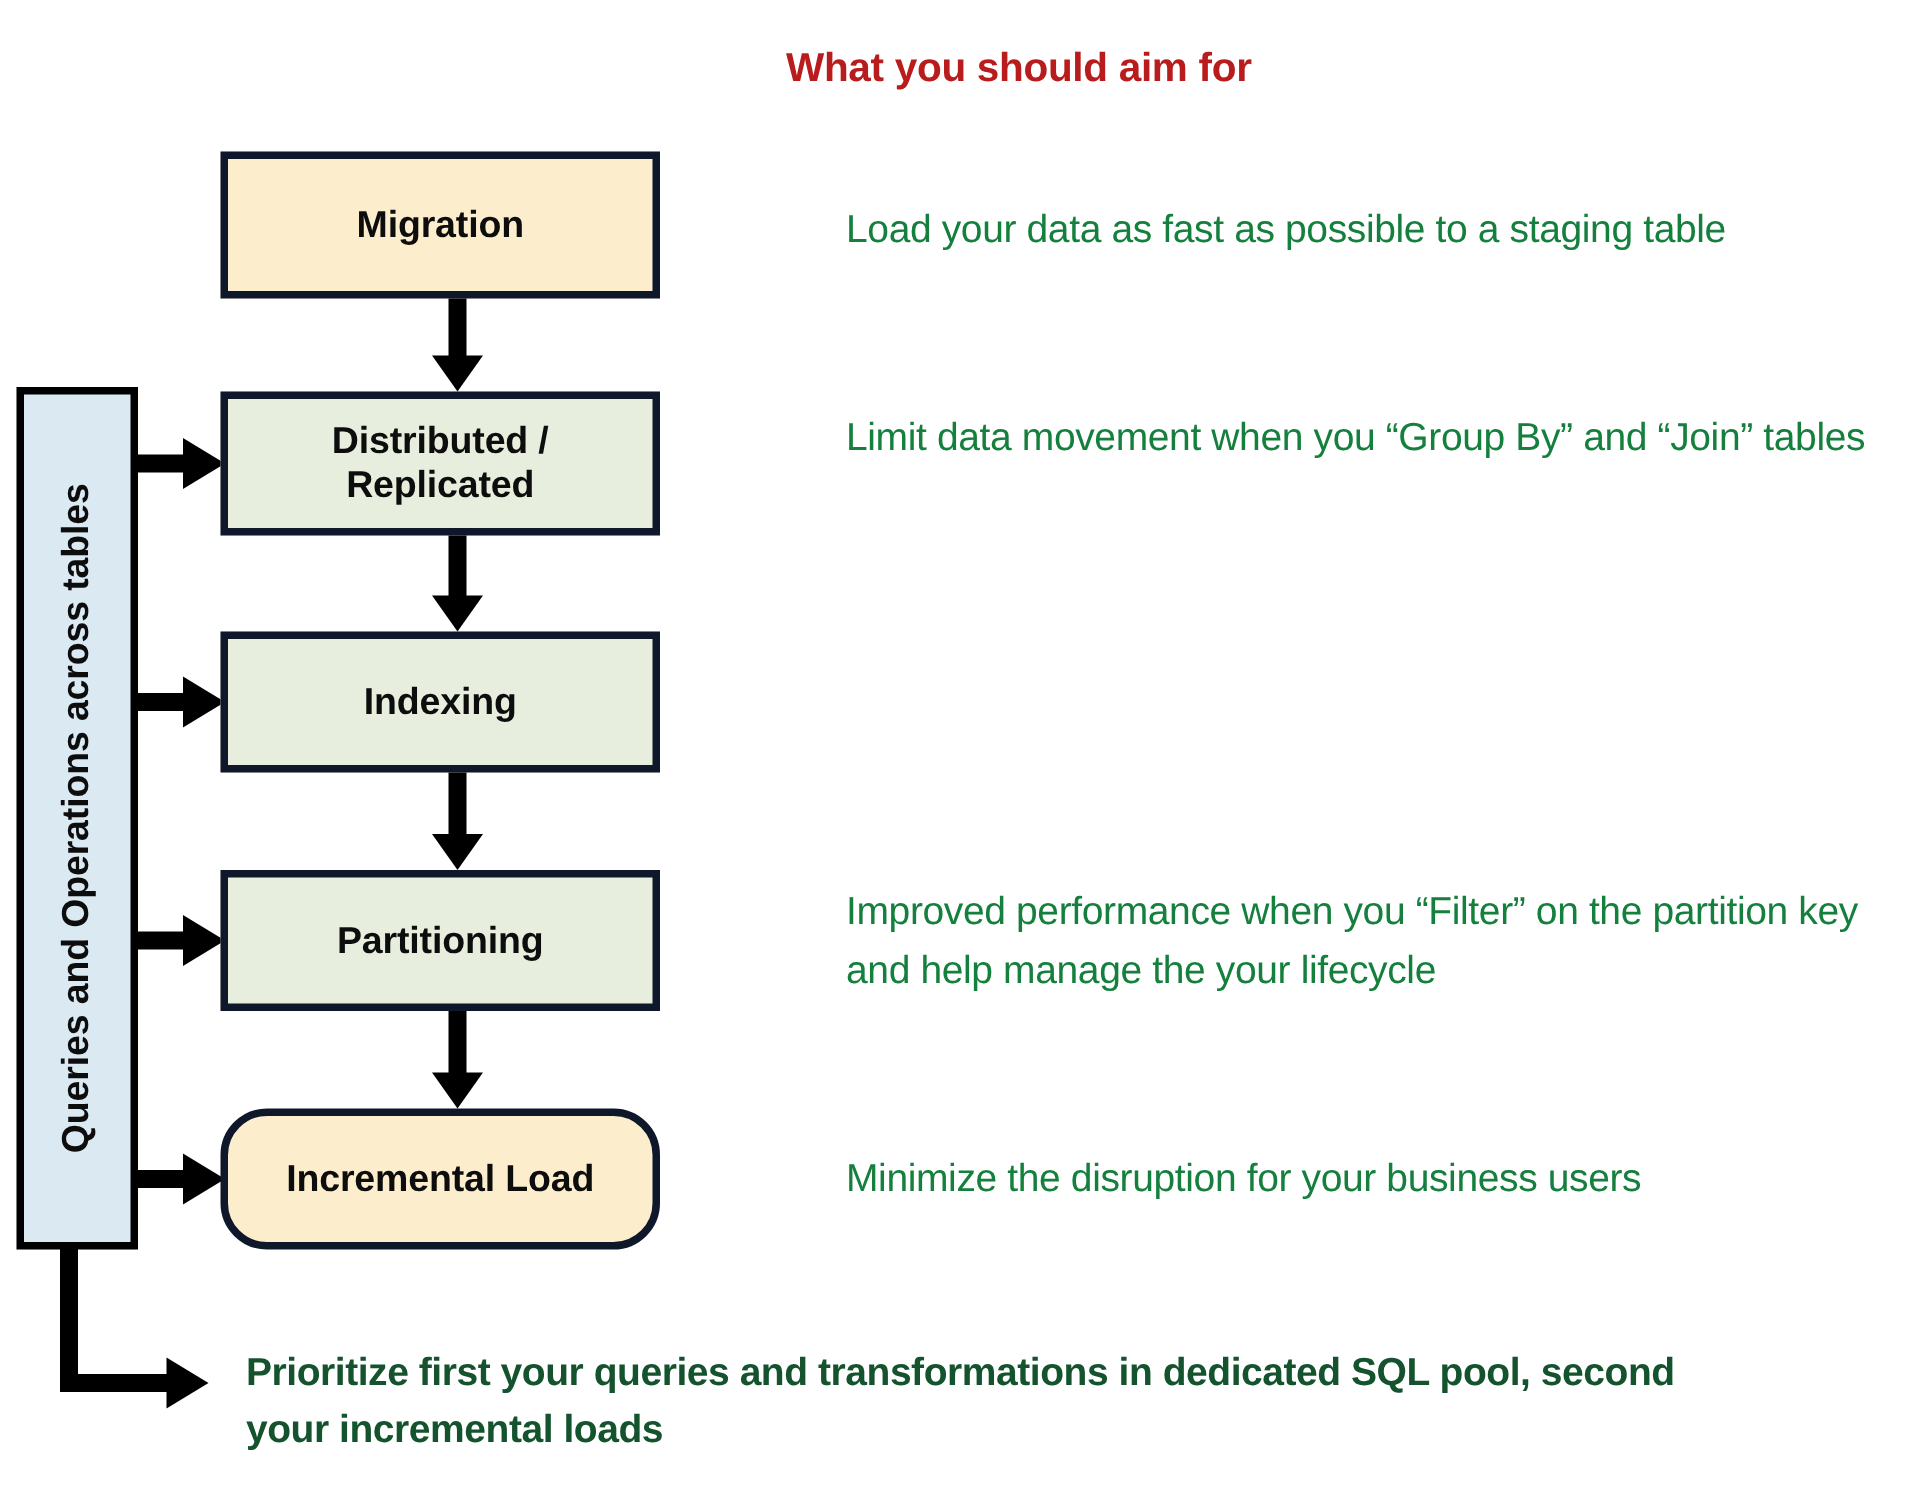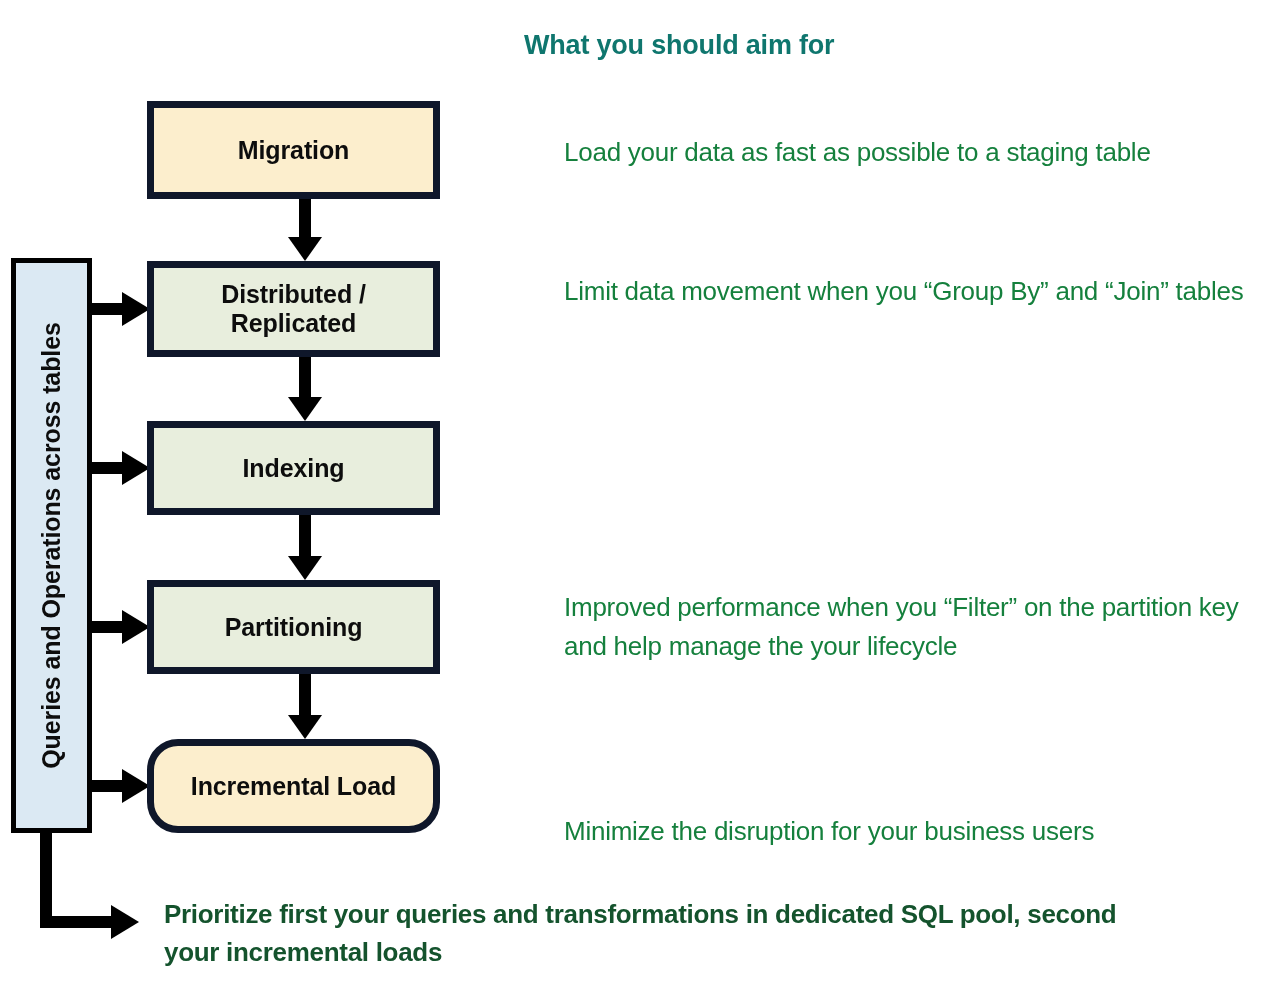--- a/index.html
+++ b/index.html
@@ -21,30 +21,30 @@
 
   
   .title {
     position: absolute;
     left: 524px;
     top: 30px;
     font-size: 27px;
     font-weight: bold;
     letter-spacing: -0.2px;
     white-space: nowrap;
-    color: #0f766e;
+    color: #b91c1c;
   }
 
   
   .stage-box {
     position: absolute;
     left: 147px;
     width: 293px;
     box-sizing: border-box;
-    border: 7px solid #0f172a;
+    border: 5px solid #0f172a;
     display: flex;
     align-items: center;
     justify-content: center;
     text-align: center;
   }
   .stage-box .stage-label {
     font-size: 25px;
     font-weight: bold;
     line-height: 1.16;
     letter-spacing: -0.1px;
@@ -190,21 +190,21 @@
     font-size: 26px;
     line-height: 1.5;
     letter-spacing: -0.25px;
     color: #15803d;
     margin-left: 40px;
   }
   .d1 { top: 133px; }
   .d2 { top: 272px; }
   .d3 { top: 430px; }
   .d4 { top: 588px; }
-  .d5 { top: 812px; }
+  .d5 { top: 766px; }
 
   
   .footnote {
     position: absolute;
     left: 164px;
     top: 896px;
     width: 1010px;
     font-size: 26px;
     font-weight: bold;
     line-height: 1.45;

